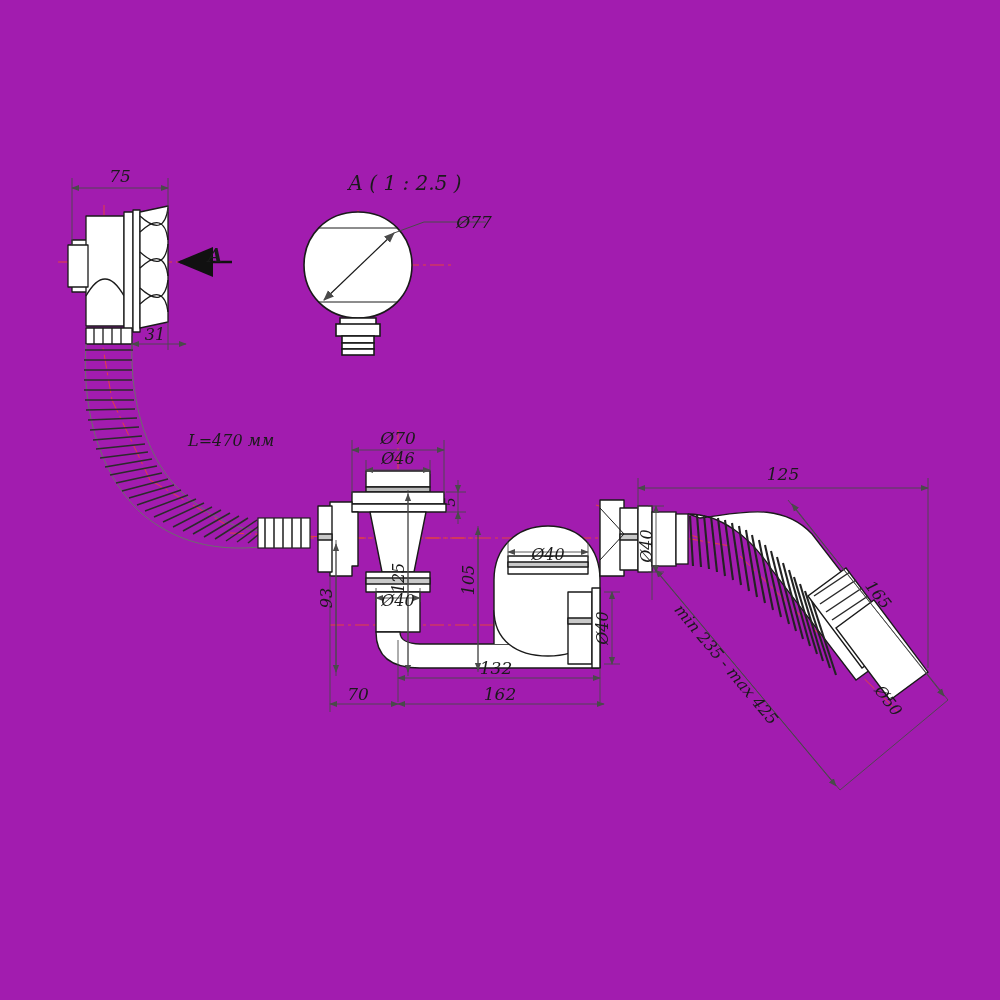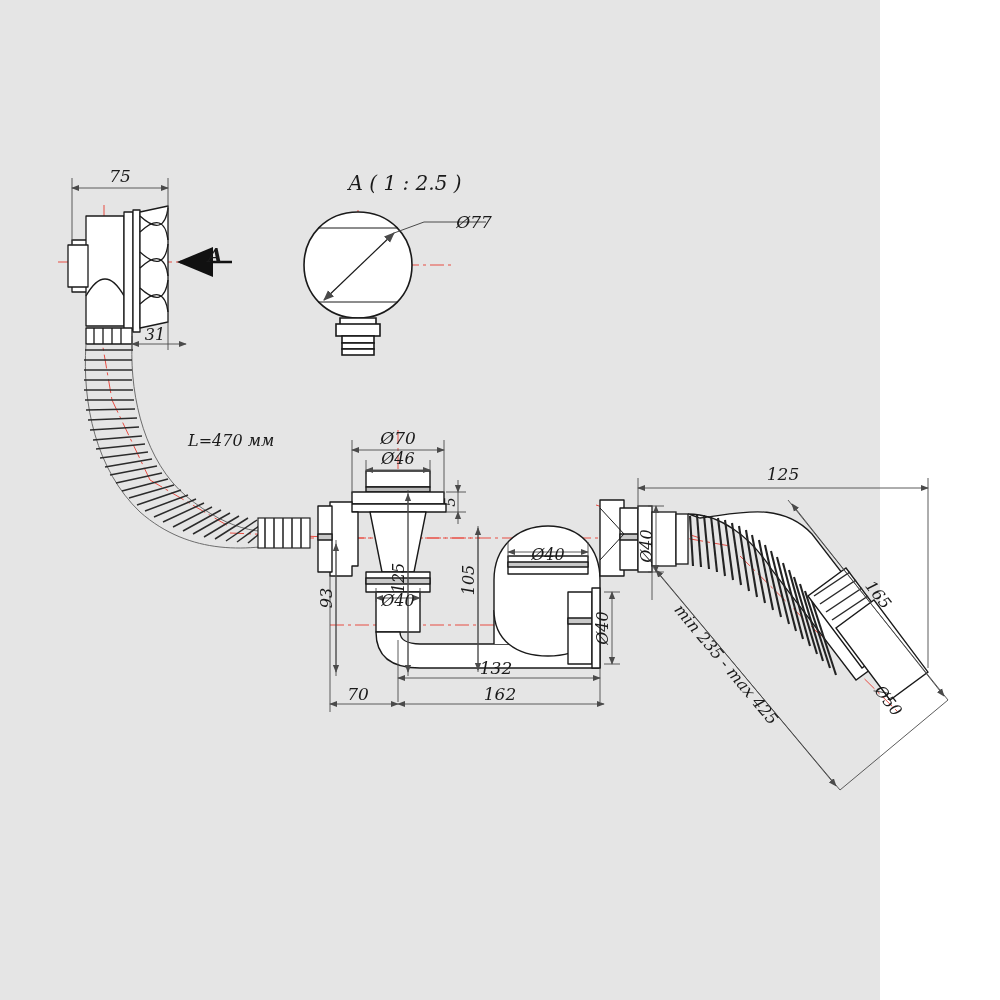--- a/index.html
+++ b/index.html
@@ -1,18 +1,18 @@
 <!DOCTYPE html>
 <html><head>
 <meta charset="utf-8">
 <style>
   html,body{margin:0;padding:0;background:#ffffff;}
   body{width:1000px;height:1000px;overflow:hidden;
        font-family:"DejaVu Sans",sans-serif;}
-  #stage{position:relative;width:880px;height:1000px;background:#e5e5e5;}
+  #stage{position:relative;width:1000px;height:1000px;background:#a21caf;}
   svg#dwg{position:absolute;left:0;top:0;width:1000px;height:1000px;}
   .lbl{font-family:"DejaVu Serif",serif;font-style:italic;fill:#1a1a1a;}
 </style>
 </head>
 <body>
 
 <div id="stage">
 
 <svg id="dwg" viewBox="0 0 1000 1000">
   <defs>

